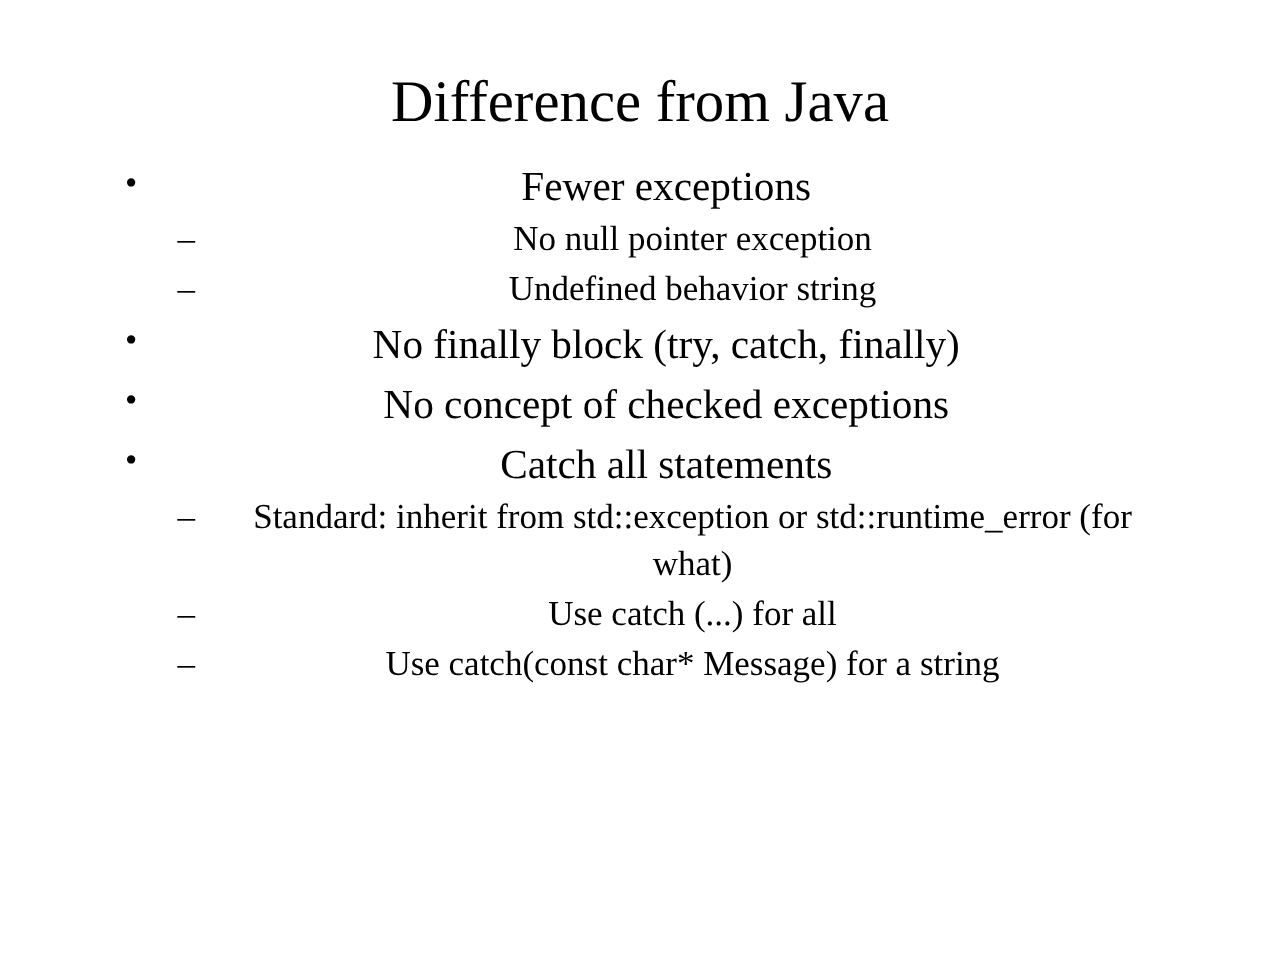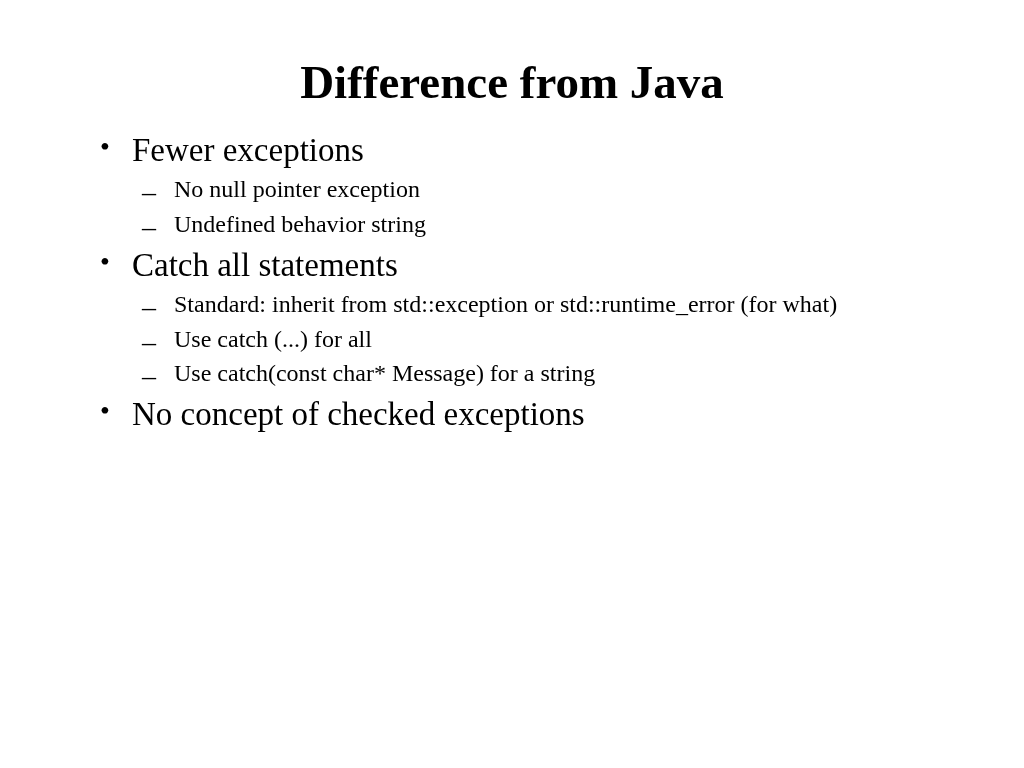--- a/index.html
+++ b/index.html
@@ -11,46 +11,47 @@
       width: 1024px;
       height: 768px;
       background: #ffffff;
       font-family: "Times New Roman", Times, serif;
       color: #000000;
       padding: 55px 90px 40px 90px;
     }
     .title {
       text-align: center;
       font-size: 47px;
-      font-weight: bold;
+      font-weight: normal;
       margin-bottom: 18px;
     }
     ul.level1 {
       list-style: none;
       padding-left: 0;
     }
     ul.level1 > li {
       font-size: 33px;
       line-height: 1.4;
       padding-left: 42px;
       position: relative;
       margin-bottom: 2px;
+      text-align: center;
     }
     ul.level1 > li::before {
       content: "•";
       position: absolute;
       left: 10px;
       font-size: 28px;
     }
     ul.level2 {
       list-style: none;
       padding-left: 0;
     }
     ul.level2 > li {
-      font-size: 24px;
+      font-size: 28px;
       line-height: 1.35;
       padding-left: 42px;
       position: relative;
       margin-bottom: 2px;
     }
     ul.level2 > li::before {
       content: "–";
       position: absolute;
       left: 10px;
       font-size: 28px;
@@ -62,22 +63,23 @@
 <h1 class="title">Difference from Java</h1>
 
 <ul class="level1">
   <li>
     <span>Fewer exceptions</span>
     <ul class="level2">
       <li><span>No null pointer exception</span></li>
       <li><span>Undefined behavior string</span></li>
     </ul>
   </li>
+  <li><span>No finally block (try, catch, finally)</span></li>
+  <li><span>No concept of checked exceptions</span></li>
   <li>
     <span>Catch all statements</span>
     <ul class="level2">
       <li><span>Standard: inherit from std::exception  or std::runtime_error (for what)</span></li>
       <li><span>Use catch (...) for all</span></li>
       <li><span>Use catch(const char* Message) for a string</span></li>
     </ul>
   </li>
-  <li><span>No concept of checked exceptions</span></li>
 </ul>
 
 </body></html>

